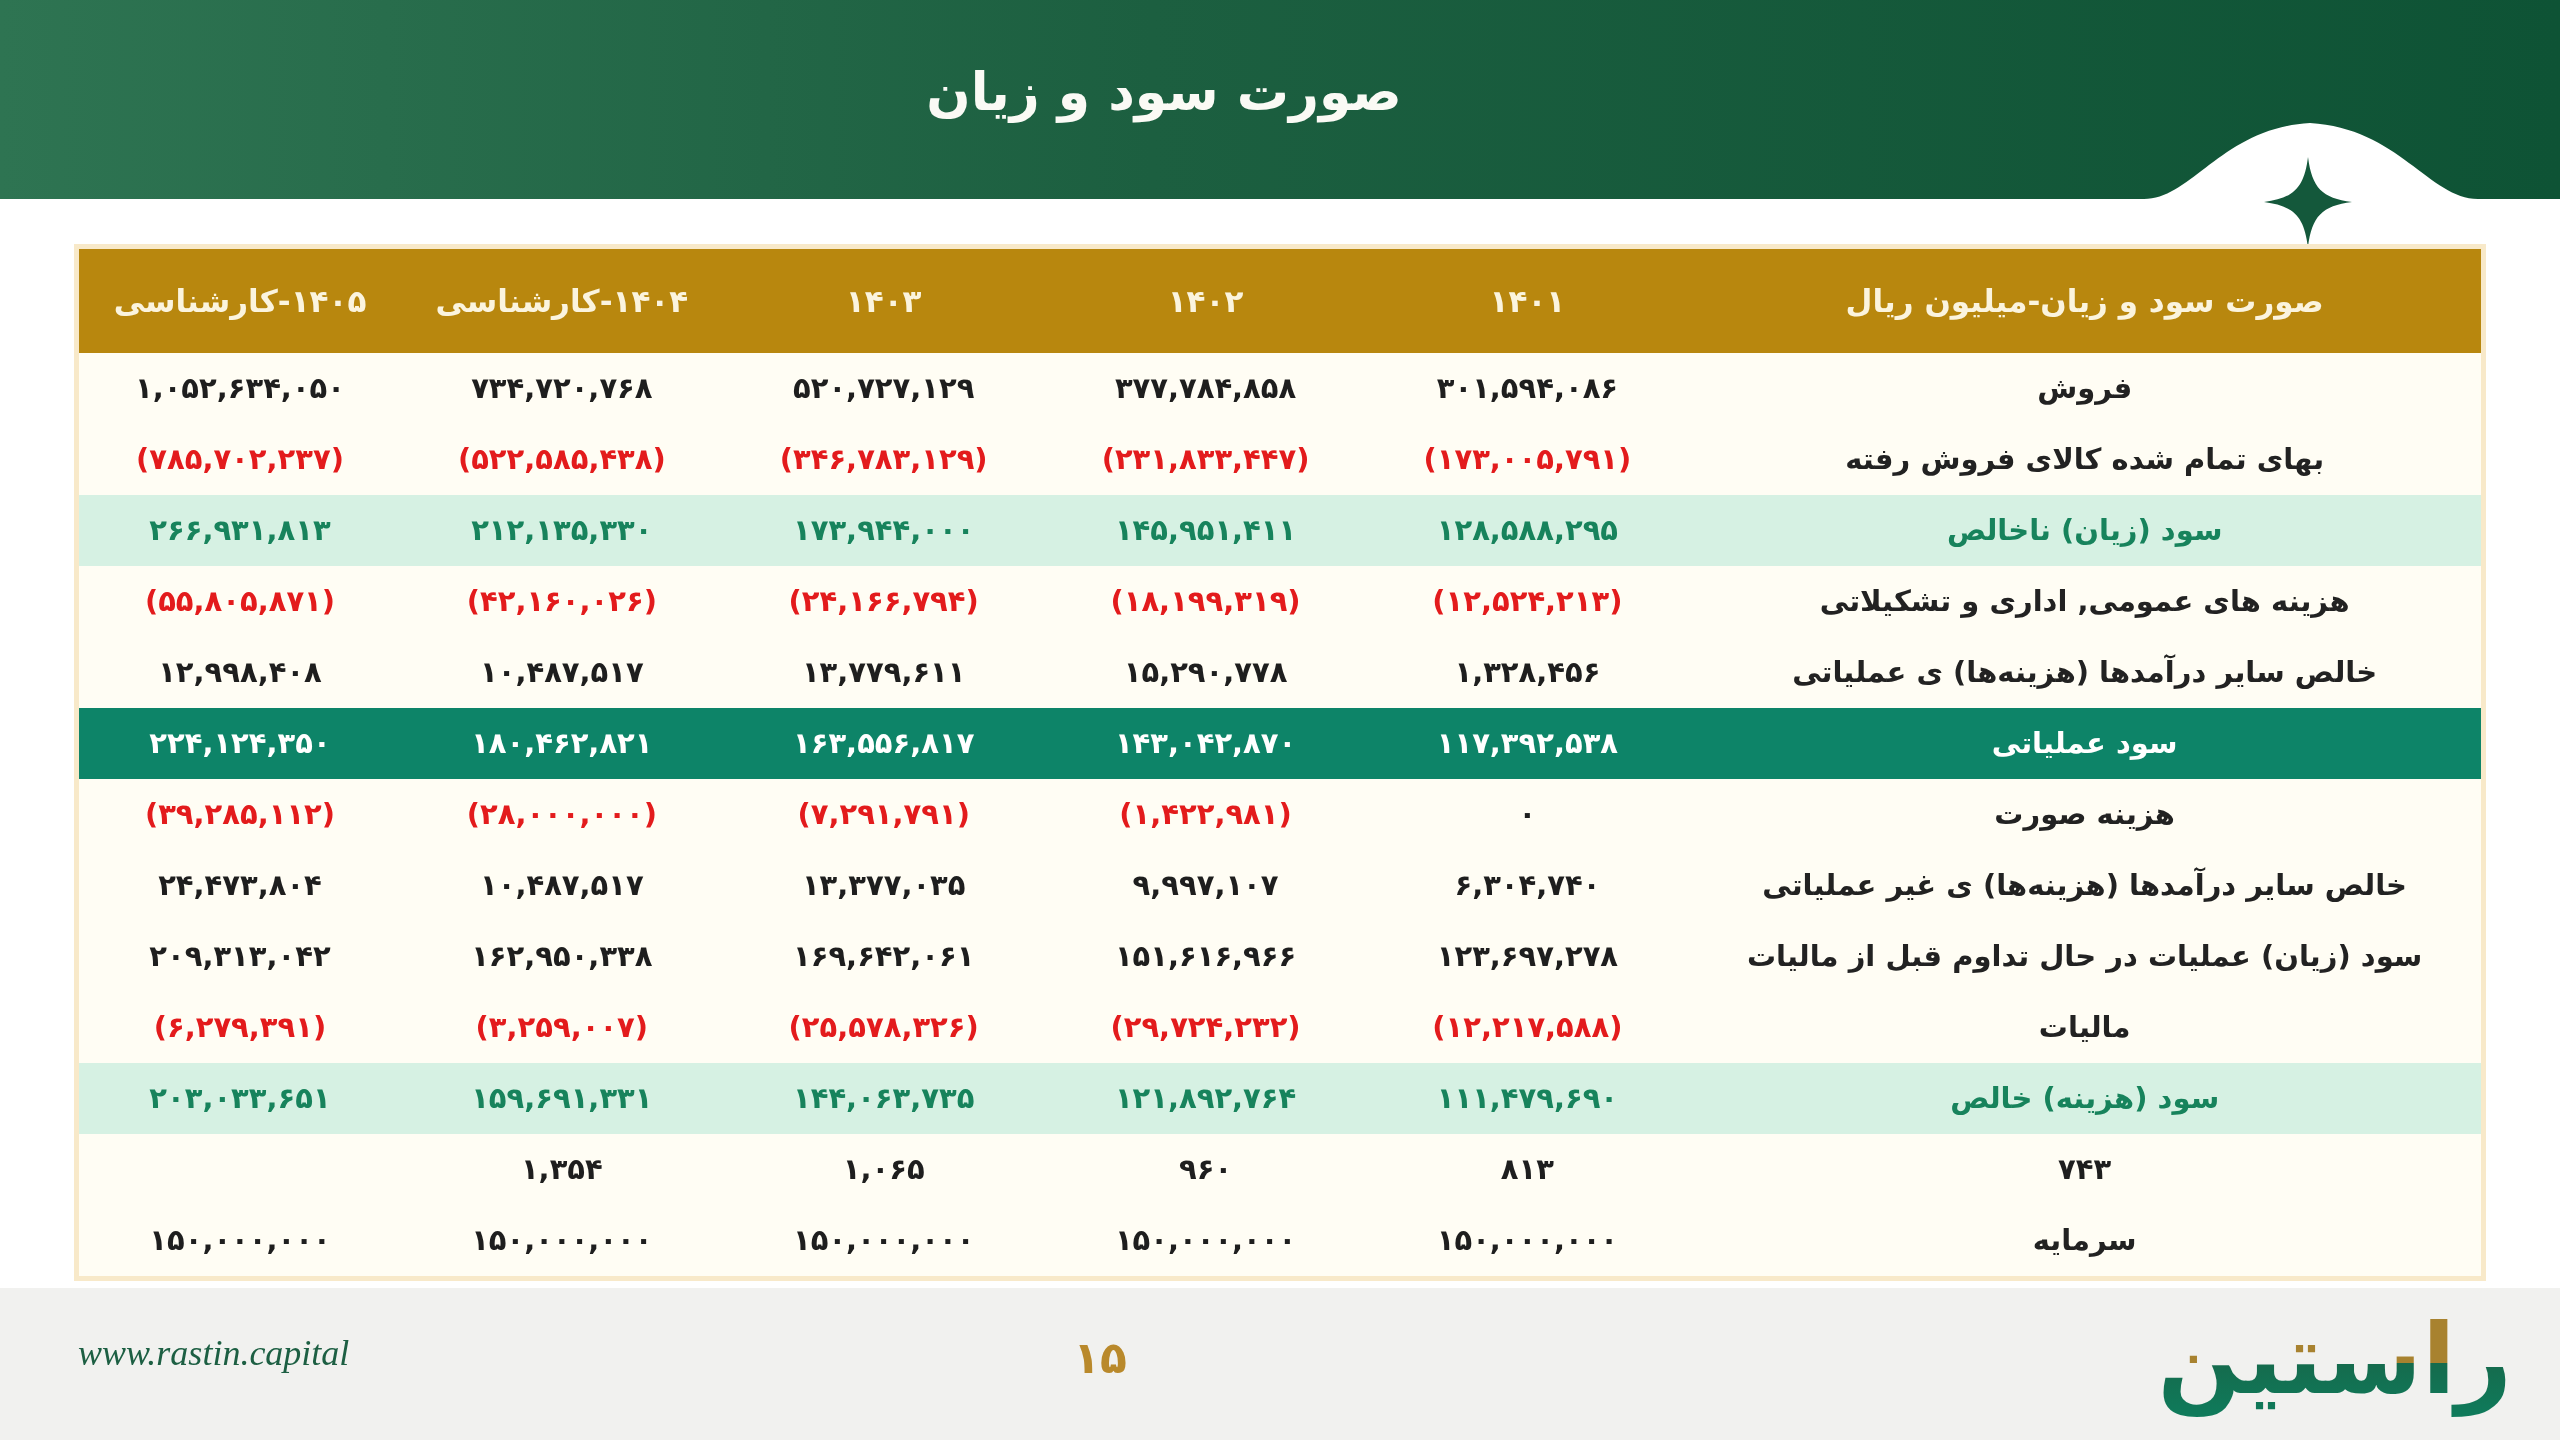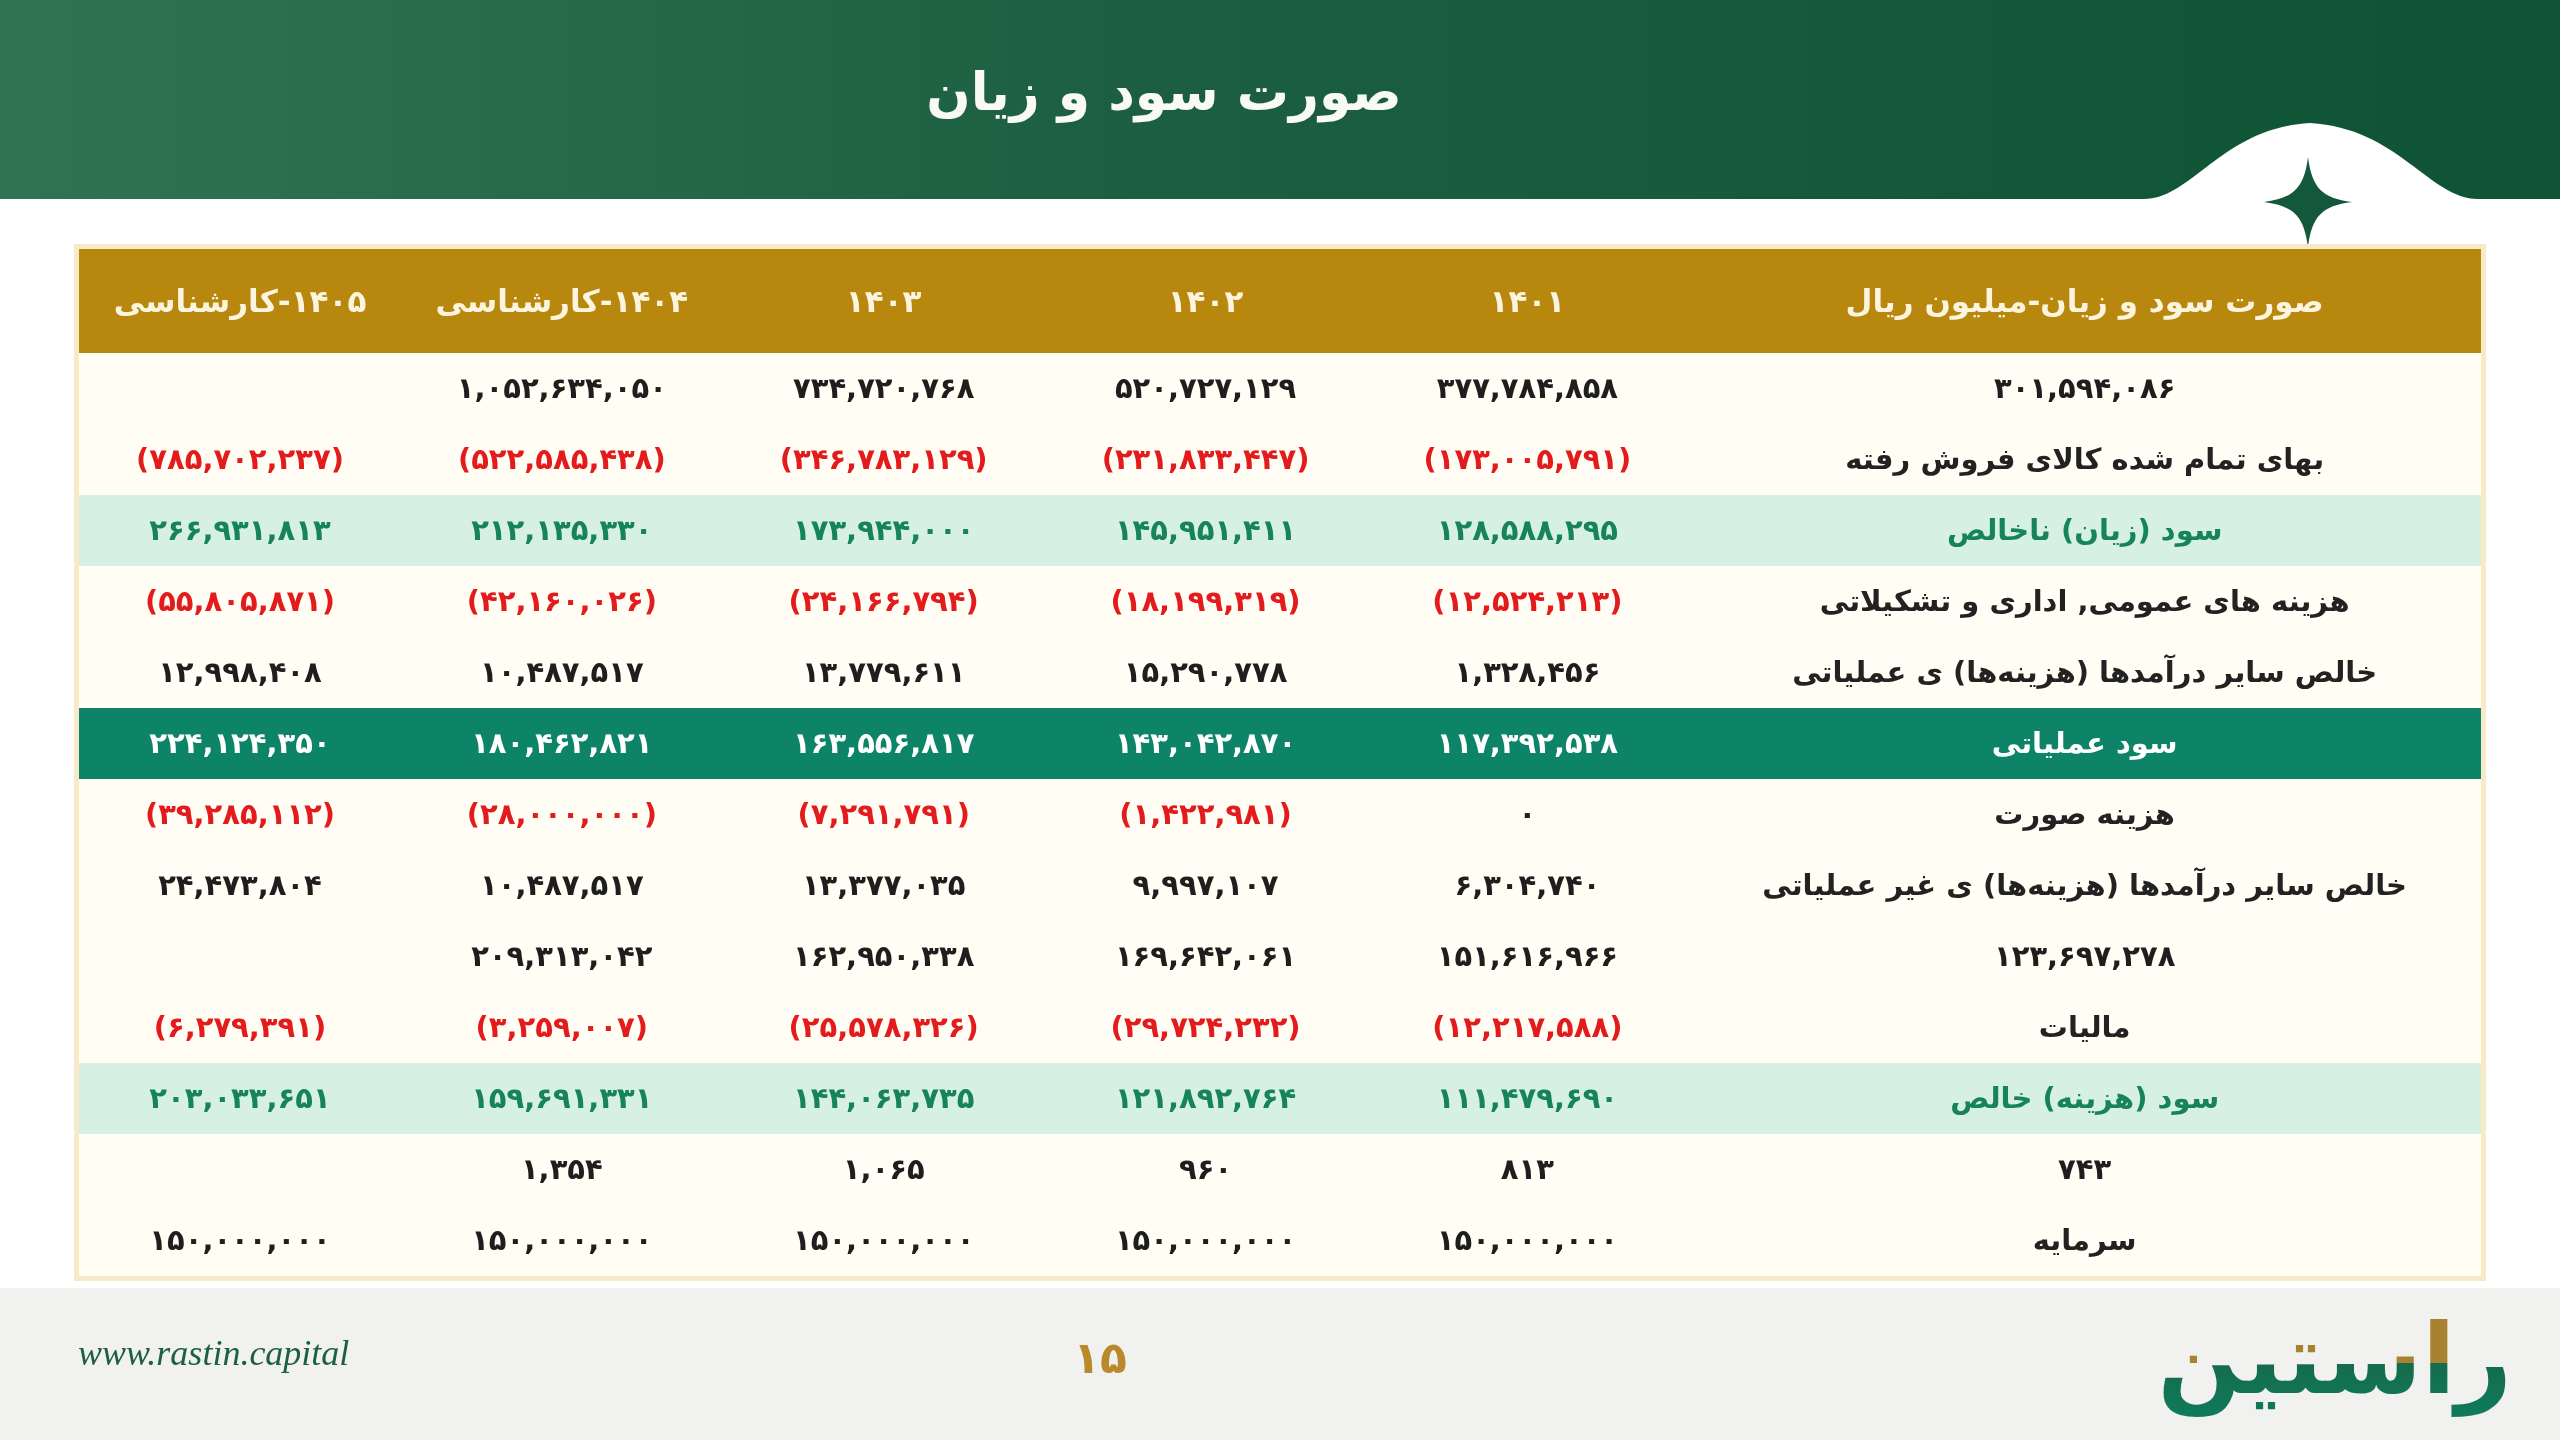--- a/index.html
+++ b/index.html
@@ -90,20 +90,21 @@
 
     <div class="cell">۱۴۰۱</div>
         <div class="cell">۱۴۰۲</div>
         <div class="cell">۱۴۰۳</div>
         <div class="cell">۱۴۰۴-کارشناسی</div>
         <div class="cell">۱۴۰۵-کارشناسی</div>
       </div>
     <div>
 
     <div class="trow normal">
+          <div class="cell label">فروش</div>
           <div class="cell num" dir="ltr">۳۰۱,۵۹۴,۰۸۶</div>
           <div class="cell num" dir="ltr">۳۷۷,۷۸۴,۸۵۸</div>
           <div class="cell num" dir="ltr">۵۲۰,۷۲۷,۱۲۹</div>
           <div class="cell num" dir="ltr">۷۳۴,۷۲۰,۷۶۸</div>
           <div class="cell num" dir="ltr">۱,۰۵۲,۶۳۴,۰۵۰</div>
         </div>
         <div class="trow normal">
           <div class="cell label">بهای تمام شده کالای فروش رفته</div>
           <div class="cell num neg" dir="ltr">(۱۷۳,۰۰۵,۷۹۱)</div>
           <div class="cell num neg" dir="ltr">(۲۳۱,۸۳۳,۴۴۷)</div>
@@ -153,20 +154,21 @@
         </div>
         <div class="trow normal">
           <div class="cell label">خالص سایر درآمدها (هزینه‌ها) ی غیر عملیاتی</div>
           <div class="cell num" dir="ltr">۶,۳۰۴,۷۴۰</div>
           <div class="cell num" dir="ltr">۹,۹۹۷,۱۰۷</div>
           <div class="cell num" dir="ltr">۱۳,۳۷۷,۰۳۵</div>
           <div class="cell num" dir="ltr">۱۰,۴۸۷,۵۱۷</div>
           <div class="cell num" dir="ltr">۲۴,۴۷۳,۸۰۴</div>
         </div>
         <div class="trow normal">
+          <div class="cell label">سود (زیان) عملیات در حال تداوم قبل از مالیات</div>
           <div class="cell num" dir="ltr">۱۲۳,۶۹۷,۲۷۸</div>
           <div class="cell num" dir="ltr">۱۵۱,۶۱۶,۹۶۶</div>
           <div class="cell num" dir="ltr">۱۶۹,۶۴۲,۰۶۱</div>
           <div class="cell num" dir="ltr">۱۶۲,۹۵۰,۳۳۸</div>
           <div class="cell num" dir="ltr">۲۰۹,۳۱۳,۰۴۲</div>
         </div>
         <div class="trow normal">
           <div class="cell label">مالیات</div>
           <div class="cell num neg" dir="ltr">(۱۲,۲۱۷,۵۸۸)</div>
           <div class="cell num neg" dir="ltr">(۲۹,۷۲۴,۲۳۲)</div>

